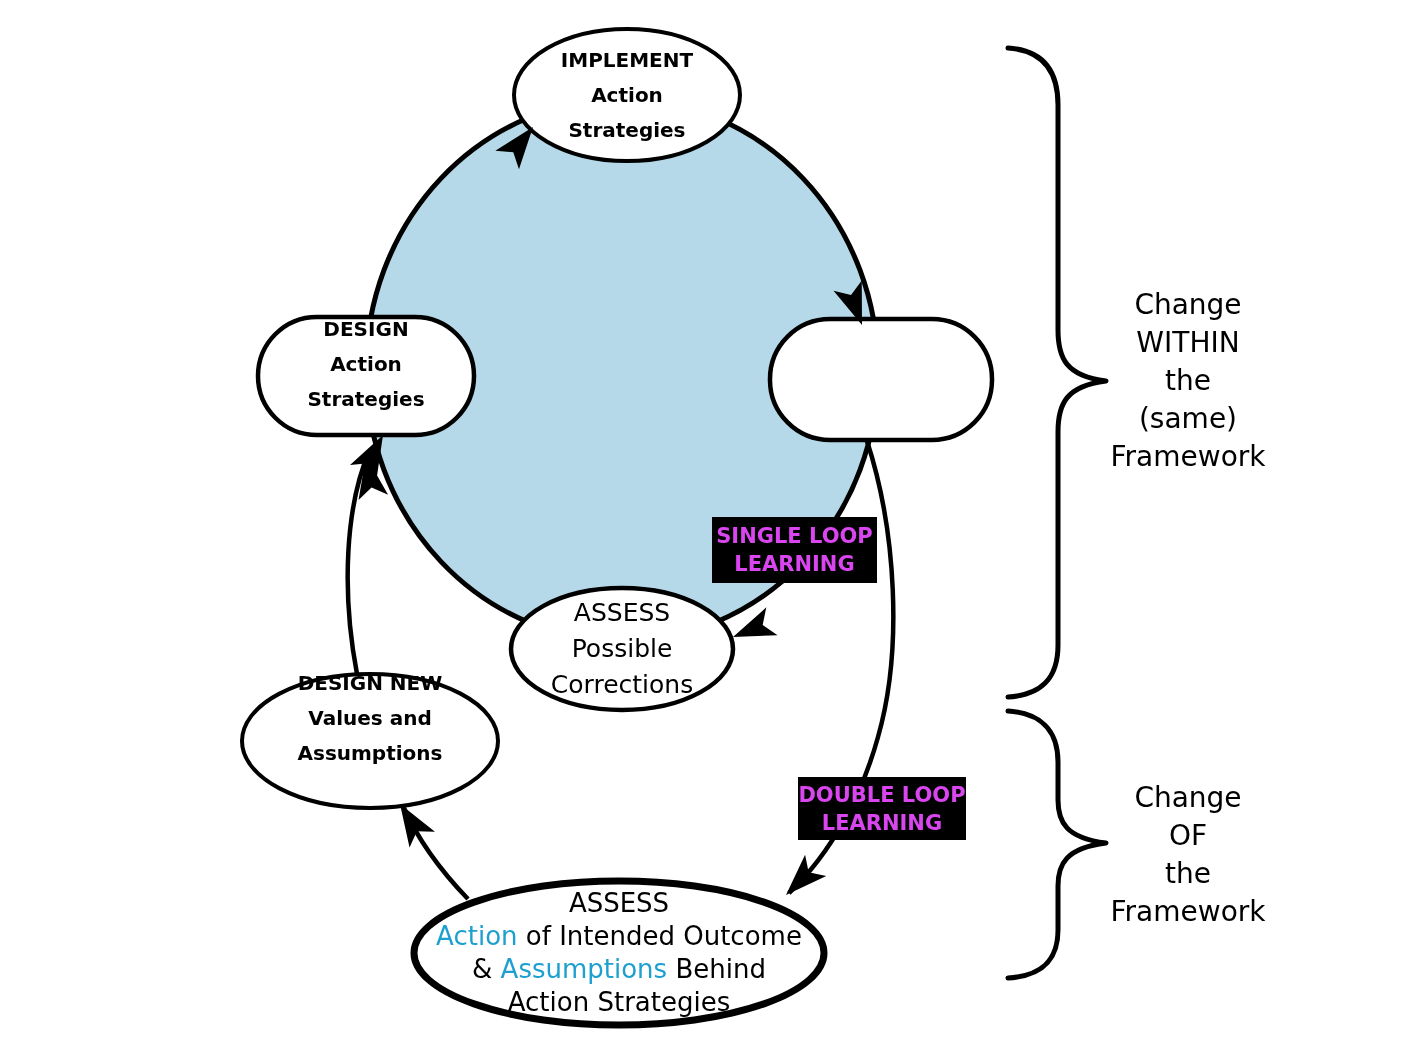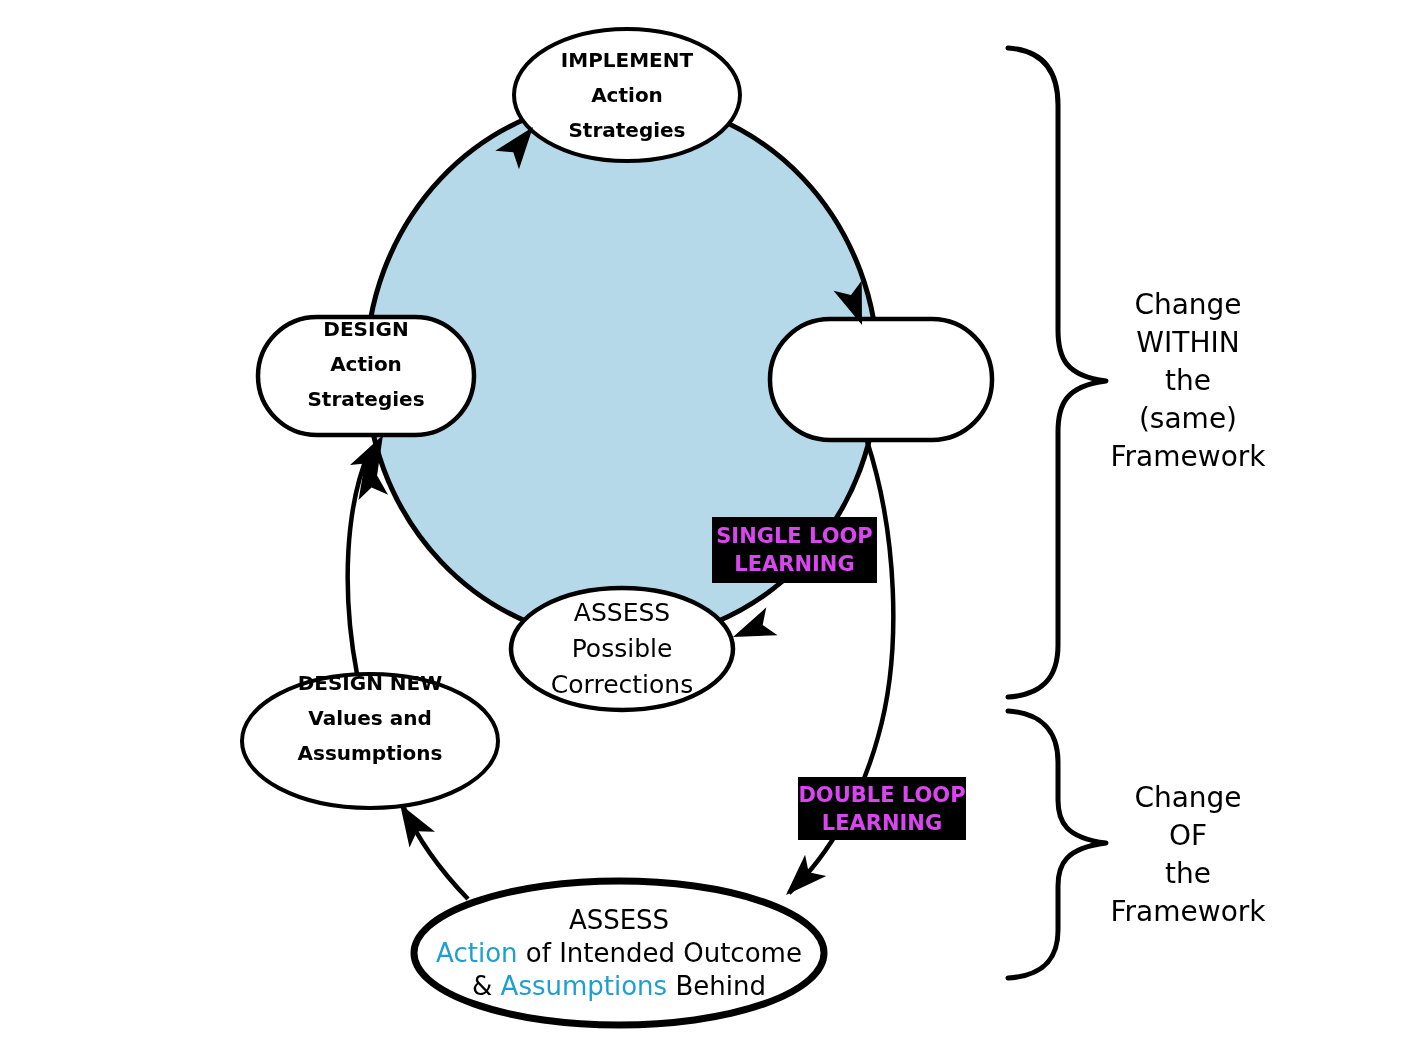--- a/index.html
+++ b/index.html
@@ -80,20 +80,21 @@
 Corrections</div>
 
   <div class="txt node-label" style="left:242px;top:654px;width:256px;height:128px;">DESIGN NEW
 Values and
 Assumptions</div>
 
   <div class="txt multi" style="left:417px;top:888px;width:404px;height:130px;">
     <span class="row">ASSESS</span>
     <span class="row"><span class="hl">Action</span><span> of Intended Outcome</span></span>
     <span class="row"><span>&amp; </span><span class="hl">Assumptions</span><span> Behind</span></span>
+    <span class="row">Action Strategies</span>
   </div>
 
   <div class="txt loop-label" style="left:712px;top:517px;width:165px;height:66px;">SINGLE LOOP
 LEARNING</div>
 
   <div class="txt loop-label" style="left:798px;top:731px;width:168px;height:63px;margin-top:46px;">DOUBLE LOOP
 LEARNING</div>
 
   <div class="txt brace-label" style="left:1088px;top:283px;width:200px;height:196px;">Change
 WITHIN

